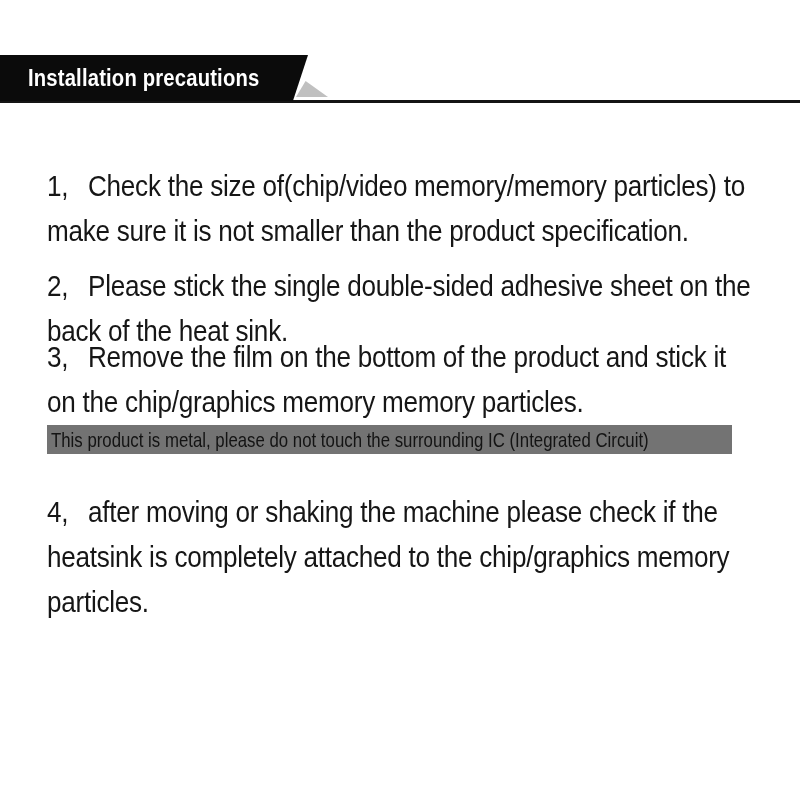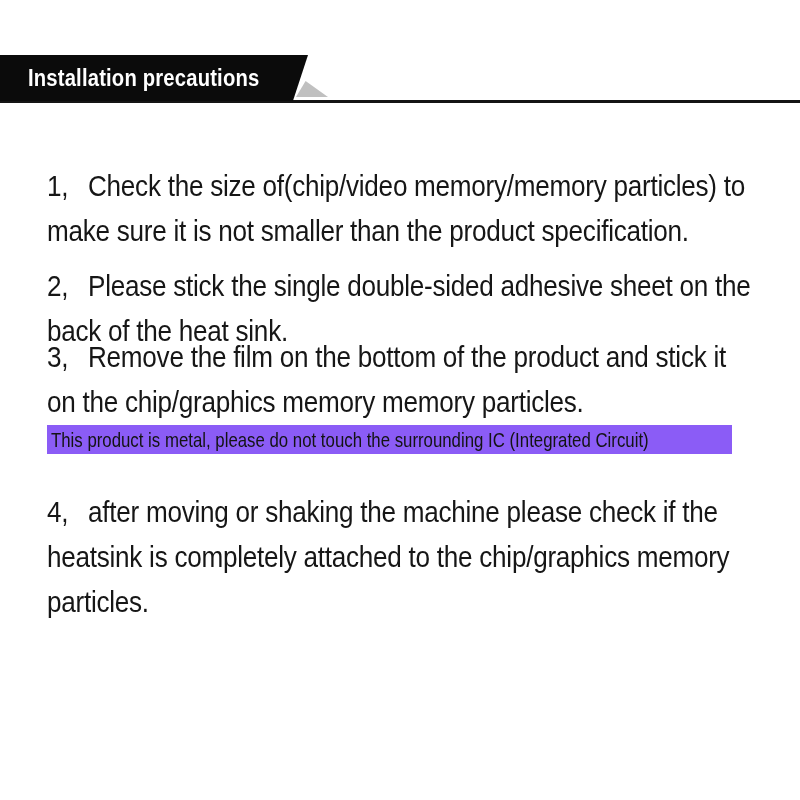--- a/index.html
+++ b/index.html
@@ -125,17 +125,17 @@
         <div class="line">3,  Remove the film on the bottom of the product and stick it</div>
         <div class="line">on the chip/graphics memory memory particles.</div>
       </div>
       <div class="item item-4" style="color: rgb(22, 22, 22);">
         <div class="line">4,  after moving or shaking the machine please check if the</div>
         <div class="line">heatsink is completely attached to the chip/graphics memory</div>
         <div class="line">particles.</div>
       </div>
     </div>
 
-  <div class="warning" style="background: #8b5cf6;">
+  <div class="warning" style="background: #737373;">
     <span class="warning-text" style="color: rgb(19, 19, 19);">This product is metal, please do not touch the surrounding IC (Integrated Circuit)</span>
   </div>
 
 </div>
 
 </body></html>

